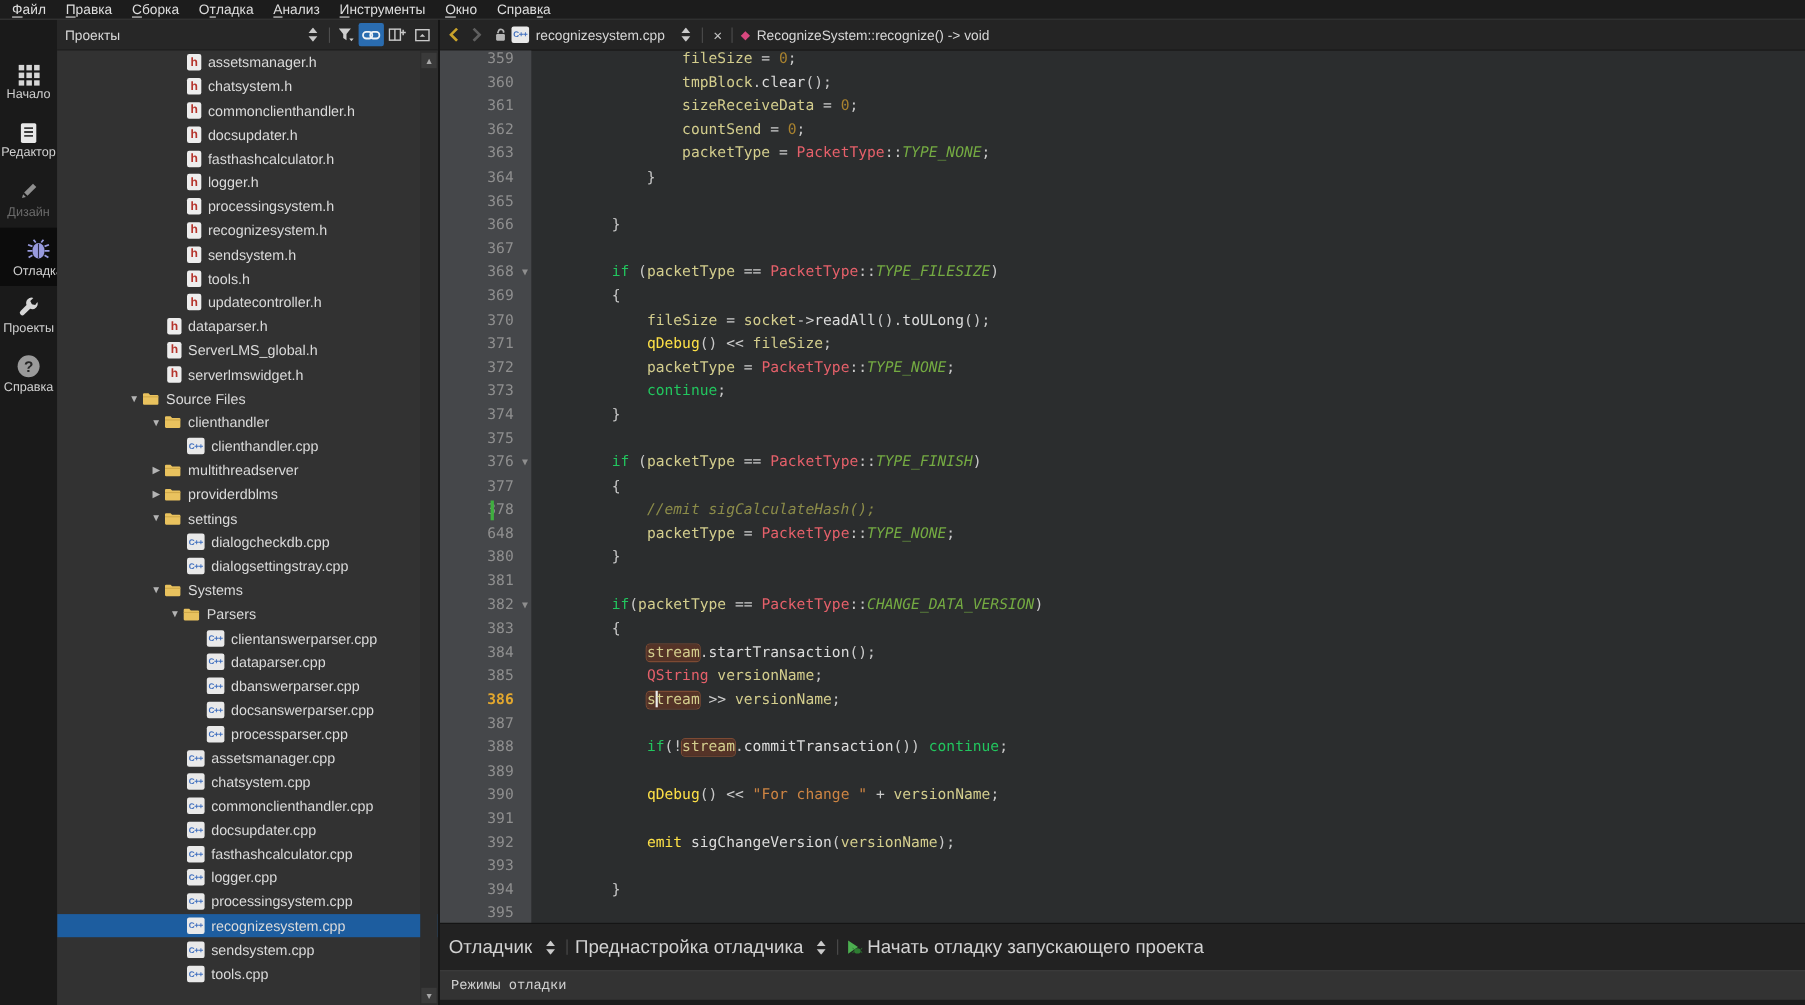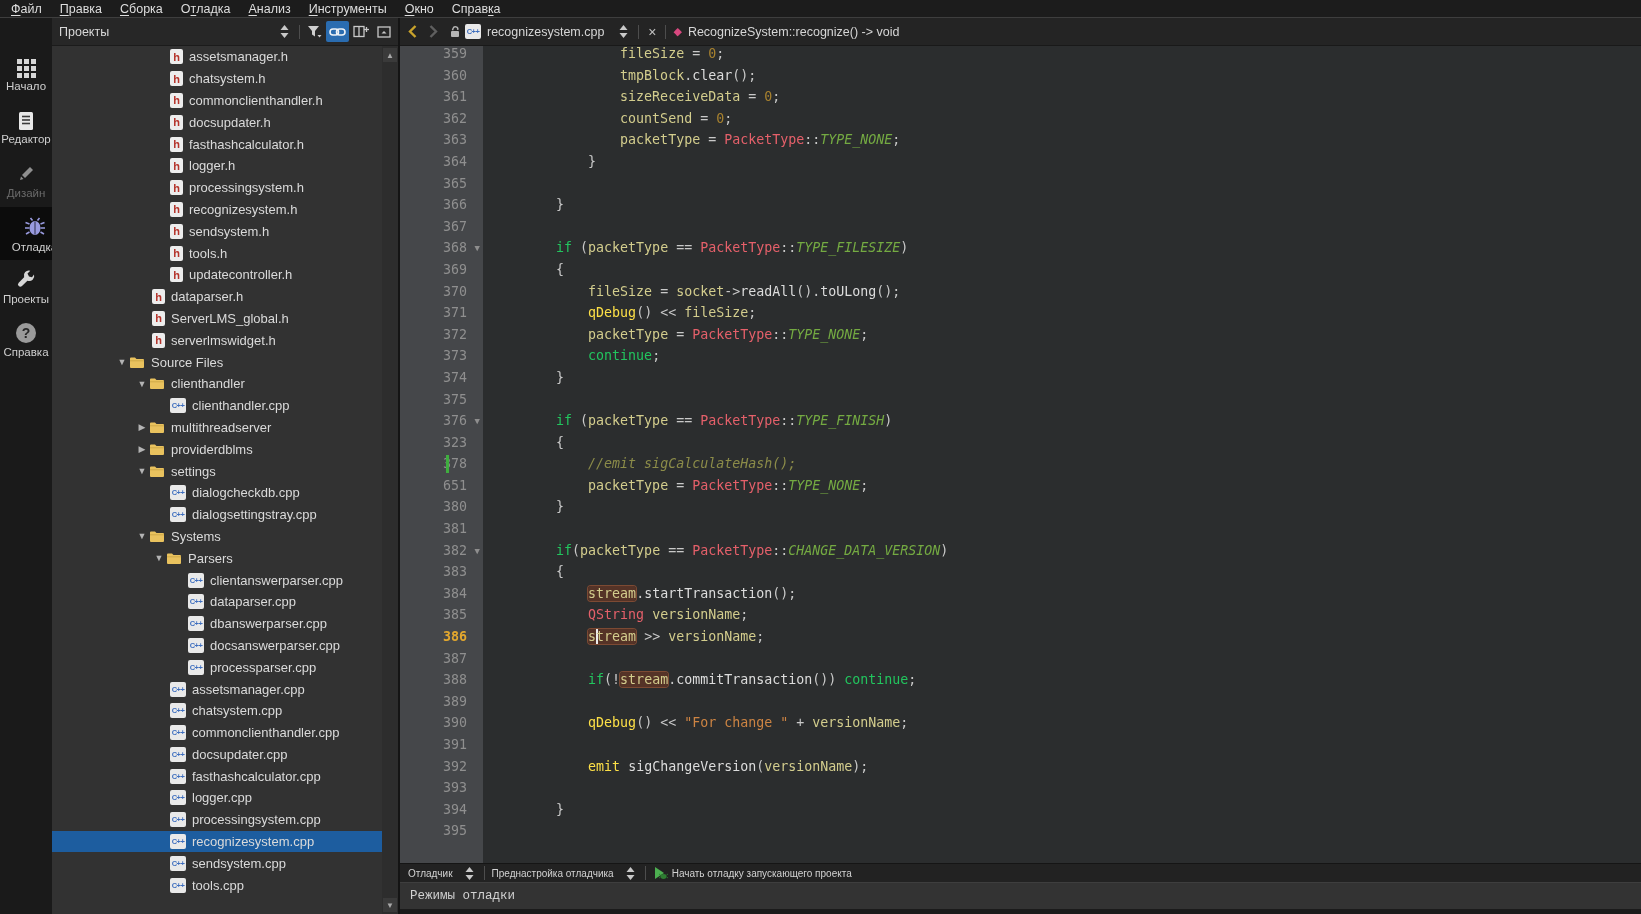--- a/index.html
+++ b/index.html
@@ -83,22 +83,22 @@
   .seg-ty { color:#e5606a; }
   .seg-en { color:#74aa42; font-style:italic; }
   .seg-n  { color:#a8822f; }
   .seg-s  { color:#cd8443; }
   .seg-c  { color:#8c8c49; font-style:italic; }
   .seg-m  { color:#fde047; }
   .seg-hl { background:#553327; box-shadow:0 0 0 1px #7d4a33; border-radius:3px; }
   .caret  { display:inline-block; width:0; border-left:2px solid #ececec; height:15px;
             vertical-align:-3px; margin-right:-2px; }
 
-  .debug-toolbar { height:19px; flex:none; background:#222222; border-top:1px solid #151515;
-                   display:flex; align-items:center; font-size:10px; color:#d2d2d2;
+  .debug-toolbar { height:43px; flex:none; background:#222222; border-top:1px solid #151515;
+                   display:flex; align-items:center; font-size:17px; color:#d2d2d2;
                    padding-left:8px; }
   .debug-toolbar .lbl { margin-right:5px; }
   .modes-bar { height:27px; flex:none; background:#333333; border-top:1px solid #3e3e3e;
                display:flex; align-items:center; padding-left:10px; font-size:12.5px; color:#d2d2d2;font-family:Liberation Mono, monospace; }
   .bottom-strip { height:5px; flex:none; background:#1b1b1b; }
 
   svg { display:block; }
 </style>
 </head>
 <body>
@@ -482,23 +482,23 @@
           <div class="ln">367</div>
           <div class="ln">368<span class="fold">▼</span></div>
           <div class="ln">369</div>
           <div class="ln">370</div>
           <div class="ln">371</div>
           <div class="ln">372</div>
           <div class="ln">373</div>
           <div class="ln">374</div>
           <div class="ln">375</div>
           <div class="ln">376<span class="fold">▼</span></div>
-          <div class="ln">323</div>
+          <div class="ln">377</div>
           <div class="ln">378<span class="changebar"></span></div>
-          <div class="ln">651</div>
+          <div class="ln">648</div>
           <div class="ln">380</div>
           <div class="ln">381</div>
           <div class="ln">382<span class="fold">▼</span></div>
           <div class="ln">383</div>
           <div class="ln">384</div>
           <div class="ln">385</div>
           <div class="ln current">386</div>
           <div class="ln">387</div>
           <div class="ln">388</div>
           <div class="ln">389</div>

